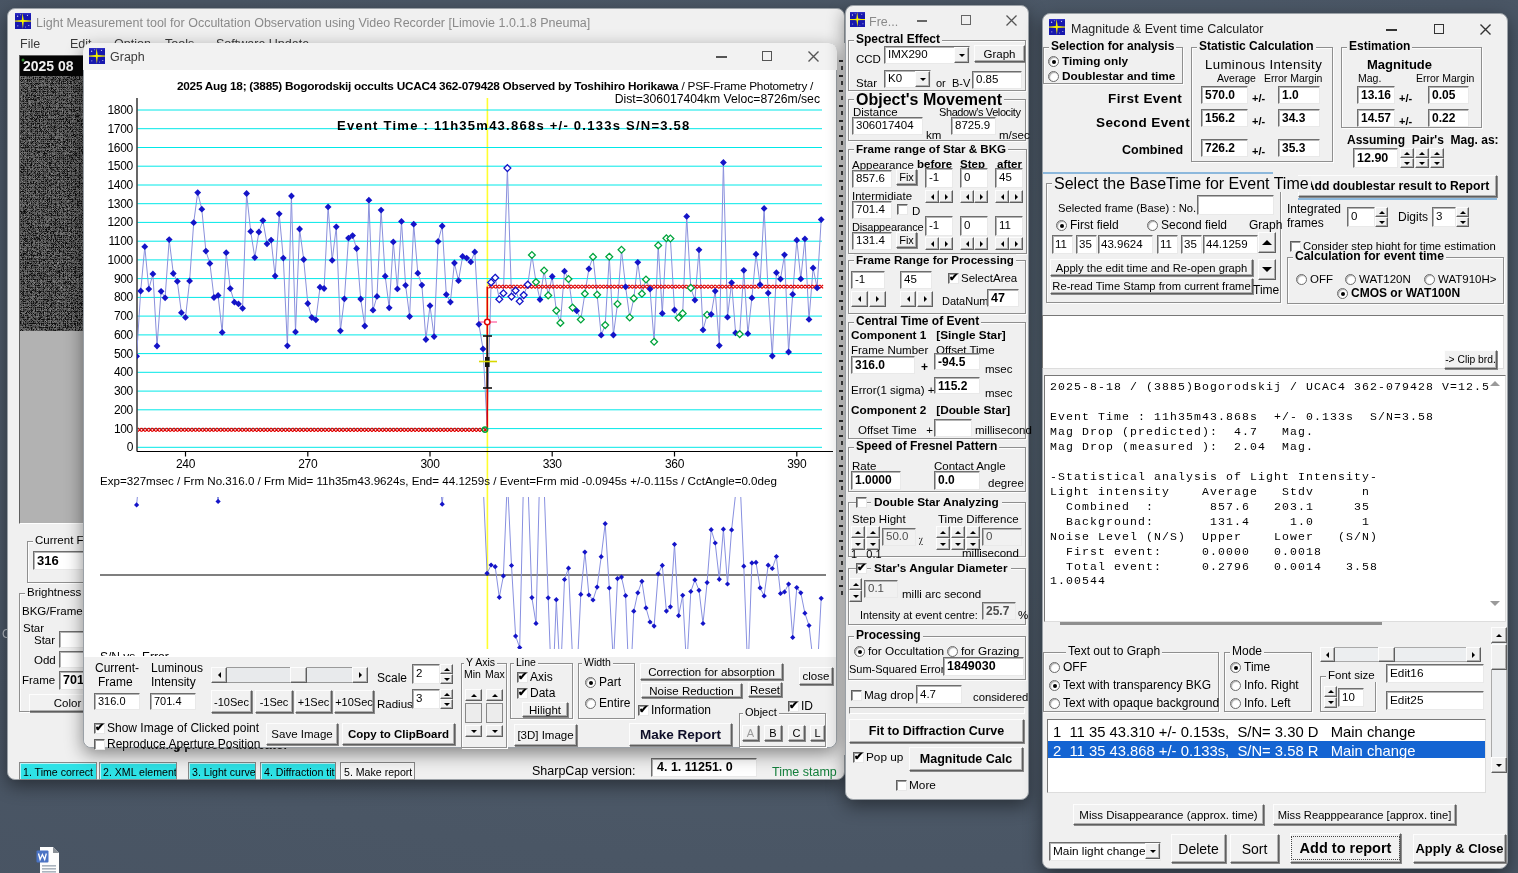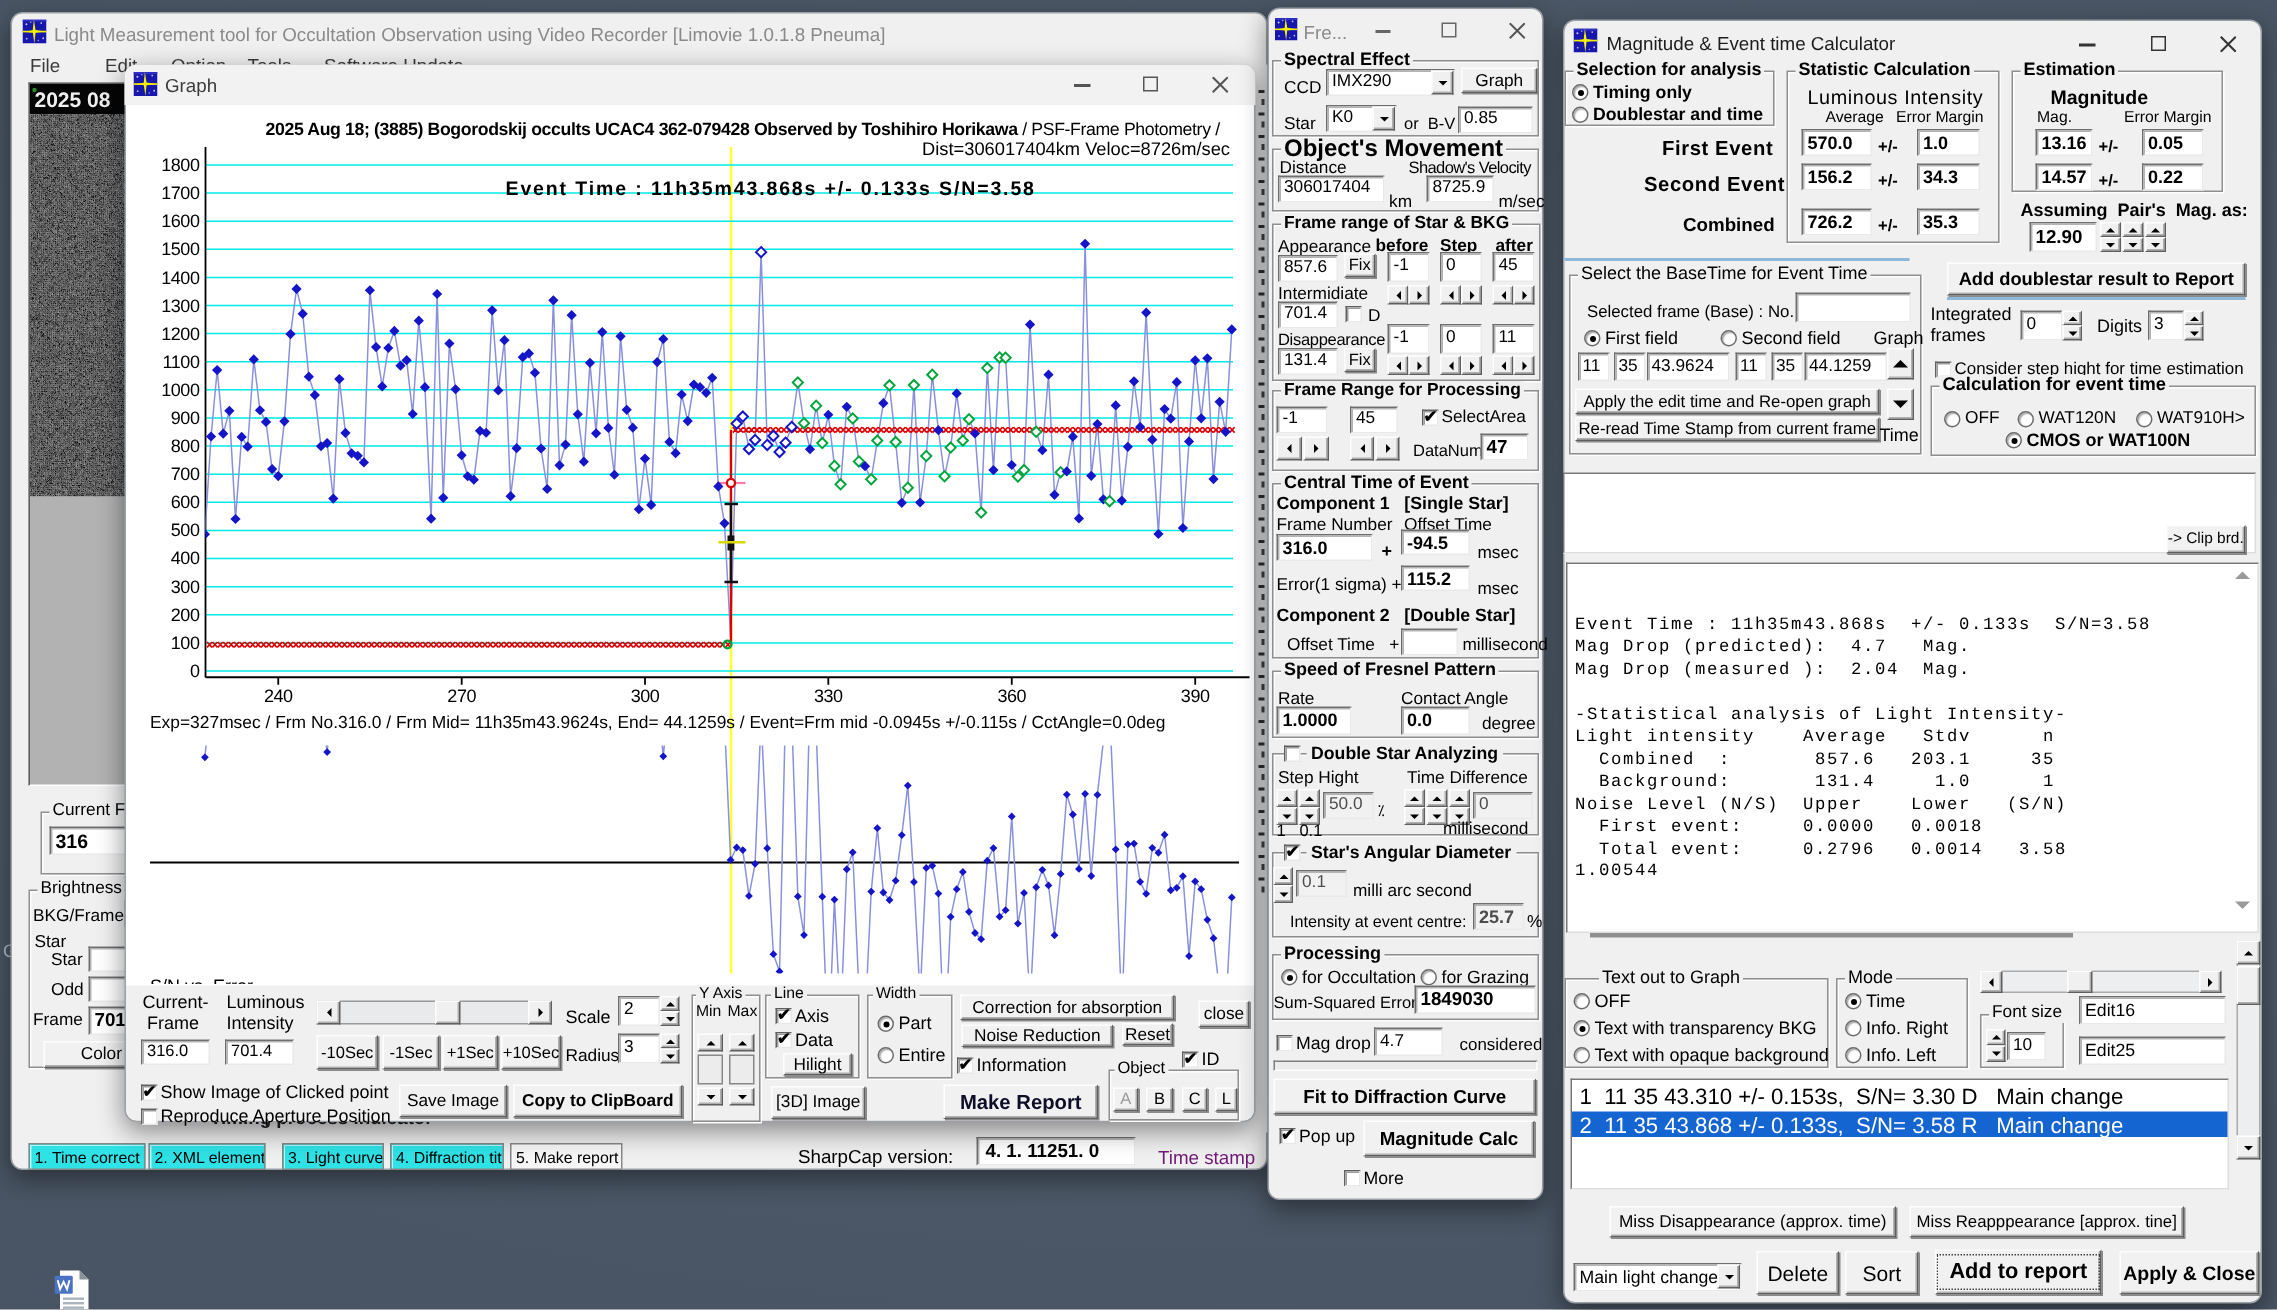--- a/index.html
+++ b/index.html
@@ -172,21 +172,21 @@
 <div class="abs" style="left:840.5px;top:576px;width:2.5px;height:4px;background:#444;"></div>
 <div class="abs" style="left:839px;top:585px;width:3.5px;height:1.5px;background:#333;"></div>
 <div class="abs" style="left:840.5px;top:591px;width:2.5px;height:4px;background:#444;"></div>
 <div class="abs" style="left:19px;top:762px;width:78px;height:18px;background:#2ee2e6;border:1px solid #888;box-shadow:inset 1px 1px 0 #ffffffaa;font-size:10.6px;color:#000;padding:2.5px 0 0 3px;white-space:nowrap;overflow:hidden;">1. Time correct</div>
 <div class="abs" style="left:99px;top:762px;width:78px;height:18px;background:#2ee2e6;border:1px solid #888;box-shadow:inset 1px 1px 0 #ffffffaa;font-size:10.6px;color:#000;padding:2.5px 0 0 3px;white-space:nowrap;overflow:hidden;">2. XML element</div>
 <div class="abs" style="left:188px;top:762px;width:68px;height:18px;background:#2ee2e6;border:1px solid #888;box-shadow:inset 1px 1px 0 #ffffffaa;font-size:10.6px;color:#000;padding:2.5px 0 0 3px;white-space:nowrap;overflow:hidden;">3. Light curve</div>
 <div class="abs" style="left:260px;top:762px;width:76px;height:18px;background:#2ee2e6;border:1px solid #888;box-shadow:inset 1px 1px 0 #ffffffaa;font-size:10.6px;color:#000;padding:2.5px 0 0 3px;white-space:nowrap;overflow:hidden;">4. Diffraction tit</div>
 <div class="abs" style="left:340px;top:762px;width:75px;height:18px;background:#f6f6f6;border:1px solid #888;box-shadow:inset 1px 1px 0 #ffffffaa;font-size:10.6px;color:#000;padding:2.5px 0 0 3px;white-space:nowrap;overflow:hidden;">5. Make report</div>
 <div class="lb" style="left:532px;top:764px;font-size:12.5px;color:#000;">SharpCap version:</div>
 <div class="tb" style="left:651px;top:758px;width:106px;height:19px;font-size:12.5px;font-weight:bold;text-align:left;padding:2px 5px 0 5px;">4. 1. 11251. 0</div>
-<div class="lb" style="left:772px;top:765px;font-size:12.5px;color:#701a75;">Time stamp</div>
+<div class="lb" style="left:772px;top:765px;font-size:12.5px;color:#15803d;">Time stamp</div>
 <div class="lb" style="left:140px;top:738px;font-size:12.5px;font-weight:bold;color:#222;">Timing process indicator</div>
 <div class="win" style="left:83px;top:43px;width:754px;height:705px;background:#fff;"></div>
 <div class="abs" style="left:83px;top:43px;width:754px;height:27px;background:#f2f2f2;border-radius:8px 8px 0 0;"></div>
 <svg class="abs" style="left:89px;top:48px" width="16" height="16" viewBox="0 0 16 16">
 <rect x="0" y="0" width="16" height="16" fill="#1717ae"></rect>
 <rect x="0" y="0" width="16" height="1.5" fill="#2e2ec4"></rect>
 <circle cx="2.6" cy="3.2" r="0.7" fill="#cfcfe8"></circle>
     <circle cx="12.5" cy="2.4" r="0.6" fill="#c4c4e0"></circle>
 <circle cx="13.8" cy="12.5" r="0.6" fill="#c4c4e0"></circle>
     <circle cx="2.8" cy="12.8" r="0.6" fill="#b8b8d8"></circle>
@@ -872,21 +872,21 @@
 <div class="sb" style="left:1415px;top:158px;width:14px;height:10px;"></div>
 <div class="tri" style="left:1419.0px;top:161.5px;border-left:3px solid transparent;border-right:3px solid transparent;border-top:3px solid #000;"></div>
 <div class="sb" style="left:1430px;top:148px;width:14px;height:10px;"></div>
 <div class="tri" style="left:1434.0px;top:151.5px;border-left:3px solid transparent;border-right:3px solid transparent;border-bottom:3px solid #000;"></div>
 <div class="sb" style="left:1430px;top:158px;width:14px;height:10px;"></div>
 <div class="tri" style="left:1434.0px;top:161.5px;border-left:3px solid transparent;border-right:3px solid transparent;border-top:3px solid #000;"></div>
 <div class="abs" style="left:1043px;top:172px;width:230px;height:2px;background:#8cb8dc;"></div>
 <div class="btn" style="left:1298px;top:175px;width:199px;height:22px;font-size:12.2px;font-weight:bold;">Add doublestar result to Report</div>
 <div class="abs" style="left:1298px;top:198px;width:199px;height:2px;background:#8cb8dc;"></div>
 <div class="grp" style="left:1046px;top:183px;width:235px;height:120px;"></div>
-<div class="glb" style="left:1052px;top:176px;font-size:12px;">Select the BaseTime for Event Time</div>
+<div class="glb" style="left:1052px;top:176px;font-size:16px;">Select the BaseTime for Event Time</div>
 <div class="lb" style="left:1058px;top:202px;font-size:11.2px;color:#000;">Selected frame (Base) : No.</div>
 <div class="tb" style="left:1197px;top:195px;width:77px;height:20px;font-size:11.5px;text-align:left;padding:3px 3px 0 3px;"></div>
 <div class="rd" style="left:1056px;top:220px;">
     <div class="rdot"></div>
   </div>
 <div class="lb" style="left:1070px;top:219px;font-size:12px;">First field</div>
 <div class="rd" style="left:1147px;top:220px;"></div>
 <div class="lb" style="left:1161px;top:219px;font-size:12px;">Second field</div>
 <div class="lb" style="left:1249px;top:219px;font-size:12px;color:#000;">Graph</div>
 <div class="tb" style="left:1052px;top:235px;width:21px;height:19px;font-size:11.5px;text-align:left;padding:3px 2px 0 2px;">11</div>
@@ -926,20 +926,21 @@
 <div class="rd" style="left:1424px;top:274px;"></div>
 <div class="lb" style="left:1438px;top:273px;font-size:11.5px;">WAT910H&gt;</div>
 <div class="rd" style="left:1337px;top:288px;">
     <div class="rdot"></div>
   </div>
 <div class="lb" style="left:1351px;top:287px;font-size:12px;font-weight:bold;">CMOS or WAT100N</div>
 <div class="abs" style="left:1042px;top:315px;width:462px;height:54px;background:#fff;border:1px solid;border-color:#777 #ddd #ddd #777;"></div>
 <div class="btn" style="left:1444px;top:350px;width:53px;height:19px;font-size:10.3px;">-&gt; Clip brd.</div>
 <div class="abs" style="left:1044px;top:375px;width:462px;height:247px;background:#fff;border:1px solid;border-color:#777 #ddd #ddd #777;"></div>
 <div class="abs" style="left:1045px;top:376px;width:444px;height:245px;overflow:hidden;">
+<div class="lb mono" style="left:5px;top:4px;font-size:11.5px;letter-spacing:1.1px;white-space:pre;">2025-8-18 / (3885)Bogorodskij / UCAC4 362-079428 V=12.5</div>
 <div class="lb mono" style="left:5px;top:34px;font-size:11.5px;letter-spacing:1.1px;white-space:pre;">Event Time : 11h35m43.868s  +/- 0.133s  S/N=3.58</div>
 <div class="lb mono" style="left:5px;top:49px;font-size:11.5px;letter-spacing:1.1px;white-space:pre;">Mag Drop (predicted):  4.7   Mag.</div>
 <div class="lb mono" style="left:5px;top:64px;font-size:11.5px;letter-spacing:1.1px;white-space:pre;">Mag Drop (measured ):  2.04  Mag.</div>
 <div class="lb mono" style="left:5px;top:94px;font-size:11.5px;letter-spacing:1.1px;white-space:pre;">-Statistical analysis of Light Intensity-</div>
 <div class="lb mono" style="left:5px;top:109px;font-size:11.5px;letter-spacing:1.1px;white-space:pre;">Light intensity    Average   Stdv      n</div>
 <div class="lb mono" style="left:5px;top:124px;font-size:11.5px;letter-spacing:1.1px;white-space:pre;">  Combined  :       857.6   203.1     35</div>
 <div class="lb mono" style="left:5px;top:139px;font-size:11.5px;letter-spacing:1.1px;white-space:pre;">  Background:       131.4     1.0      1</div>
 <div class="lb mono" style="left:5px;top:154px;font-size:11.5px;letter-spacing:1.1px;white-space:pre;">Noise Level (N/S)  Upper    Lower   (S/N)</div>
 <div class="lb mono" style="left:5px;top:169px;font-size:11.5px;letter-spacing:1.1px;white-space:pre;">  First event:     0.0000   0.0018</div>
 <div class="lb mono" style="left:5px;top:184px;font-size:11.5px;letter-spacing:1.1px;white-space:pre;">  Total event:     0.2796   0.0014   3.58</div>

